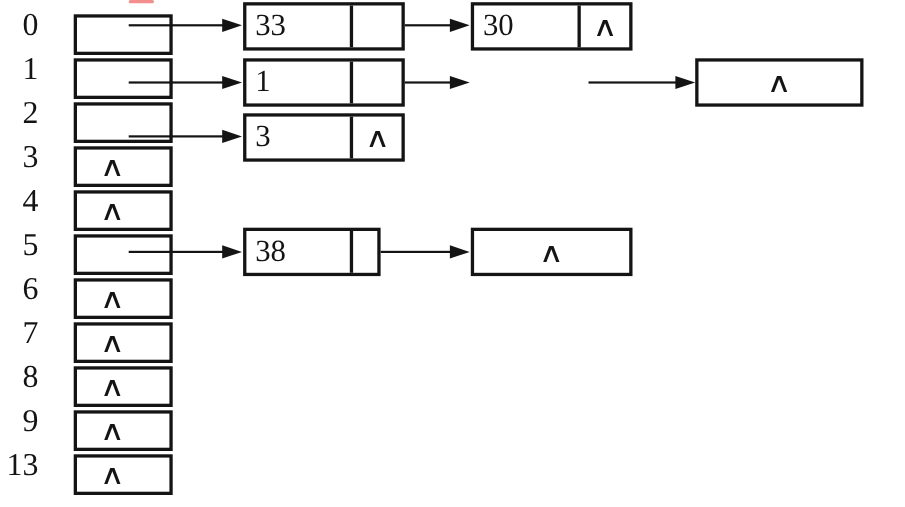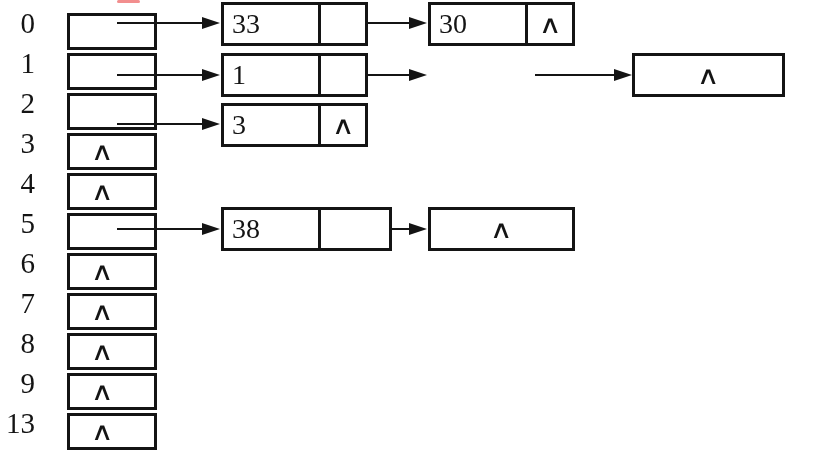--- a/index.html
+++ b/index.html
@@ -178,21 +178,21 @@
     </div>
   </div>
 
   <div class="node" style="left:221px; top:103px; width:147px">
     <div class="data">3</div>
     <div class="ptr">
       <span class="null-glyph">∧</span>
     </div>
   </div>
 
-  <div class="node" style="left:221px; top:207px; width:171px">
+  <div class="node" style="left:221px; top:207px; width:125px">
     <div class="data">38</div>
     <div class="ptr"></div>
   </div>
   <div class="node" style="left:428px; top:207px; width:147px">
     <div class="ptr">
       <span class="null-glyph">∧</span>
     </div>
   </div>
 
 </div>

